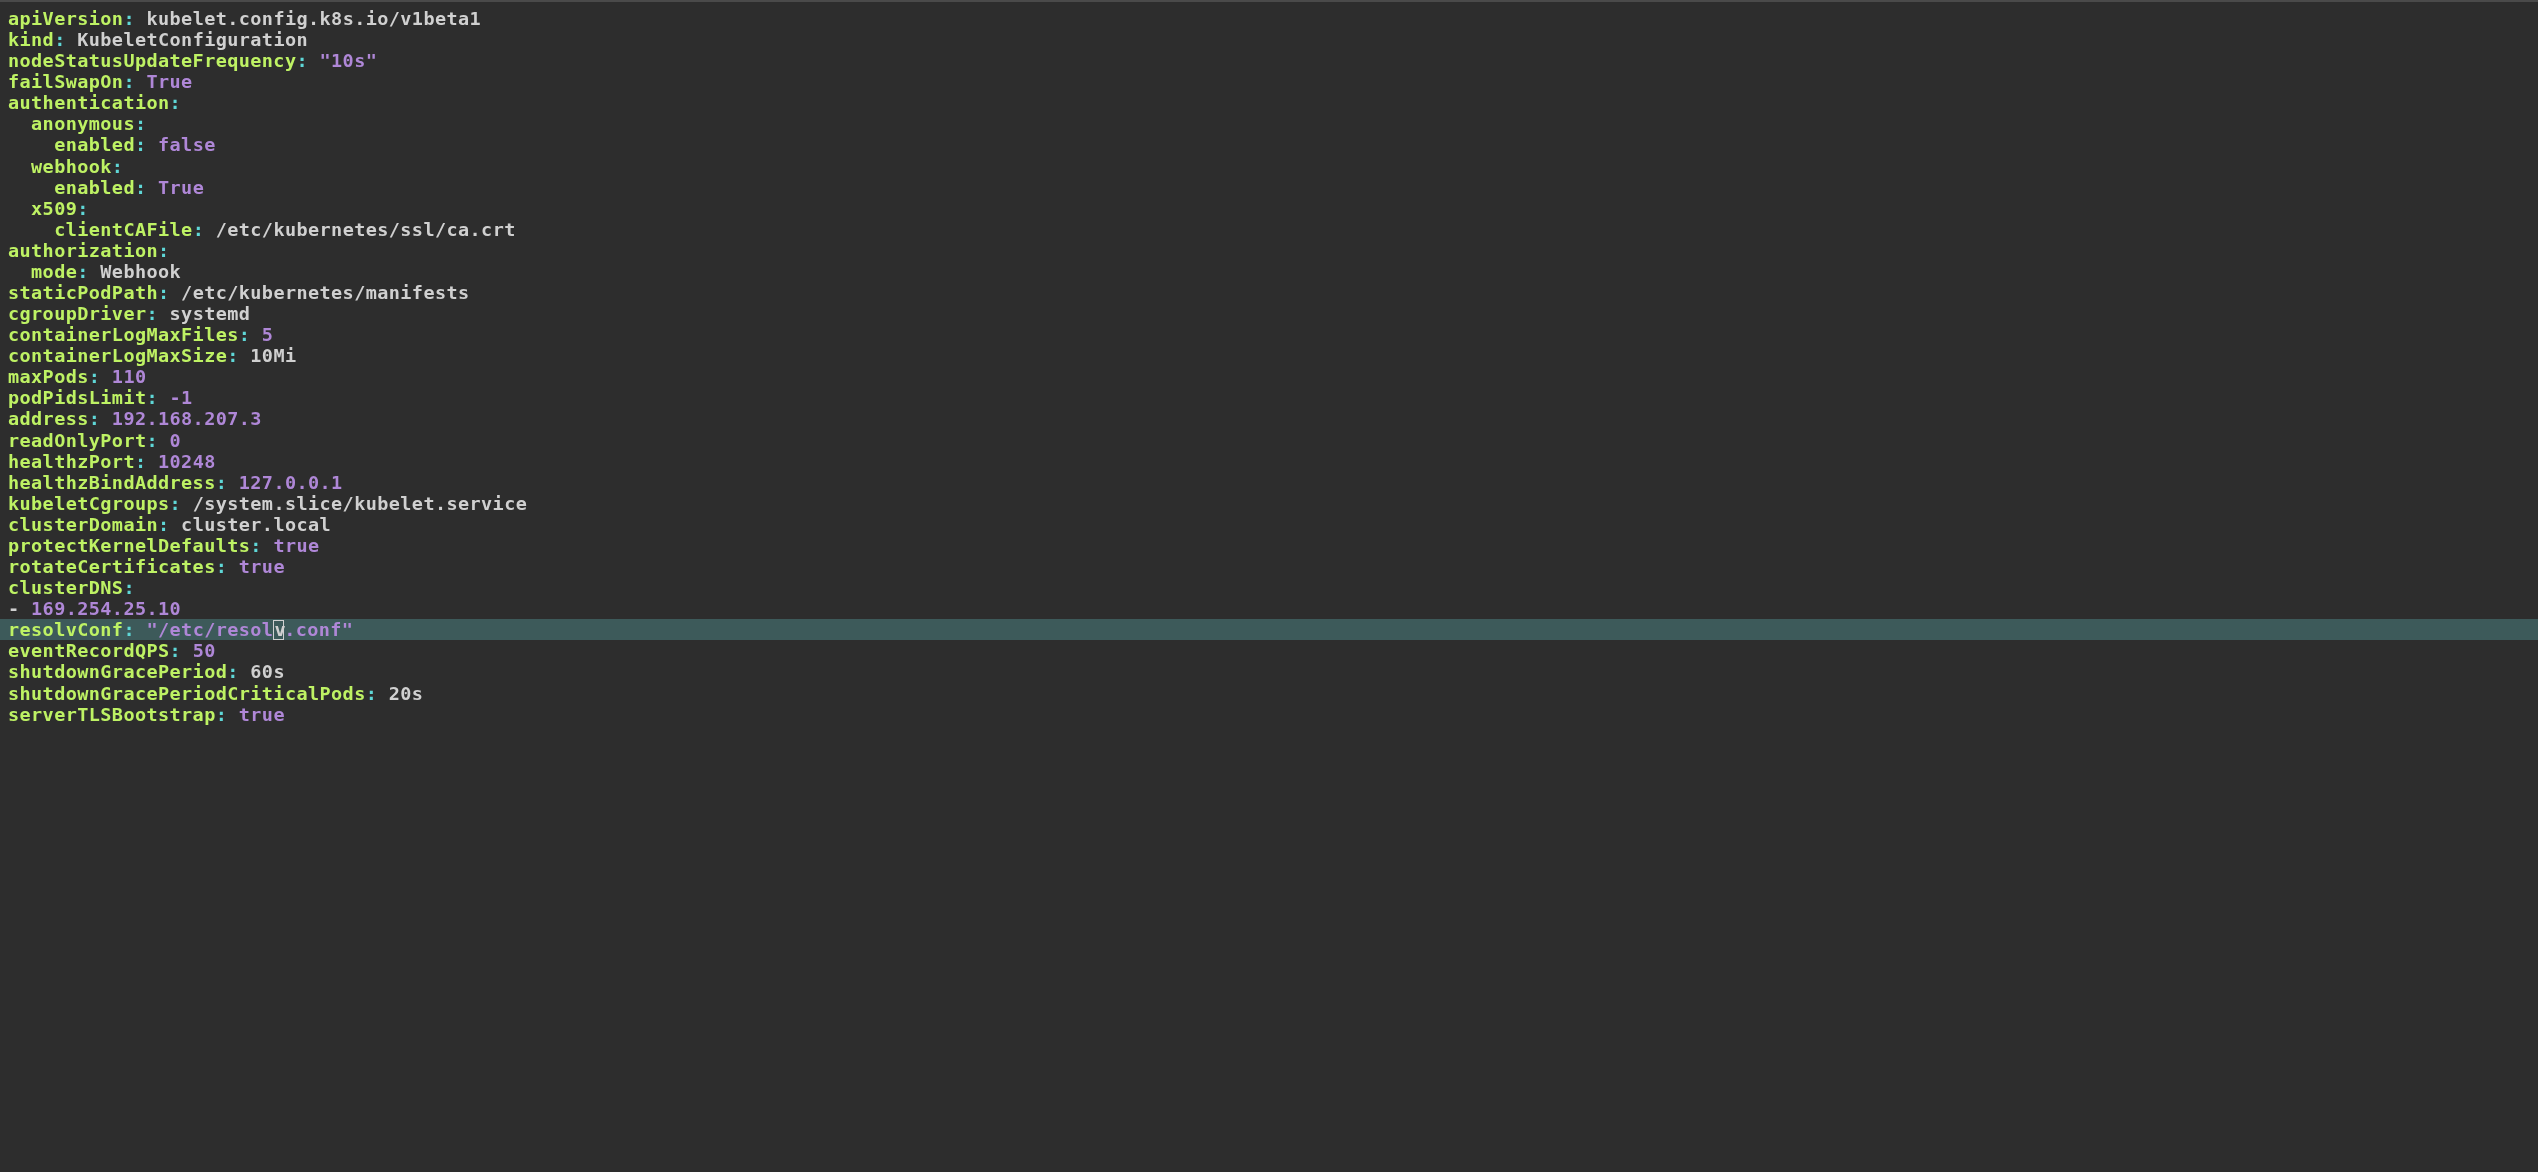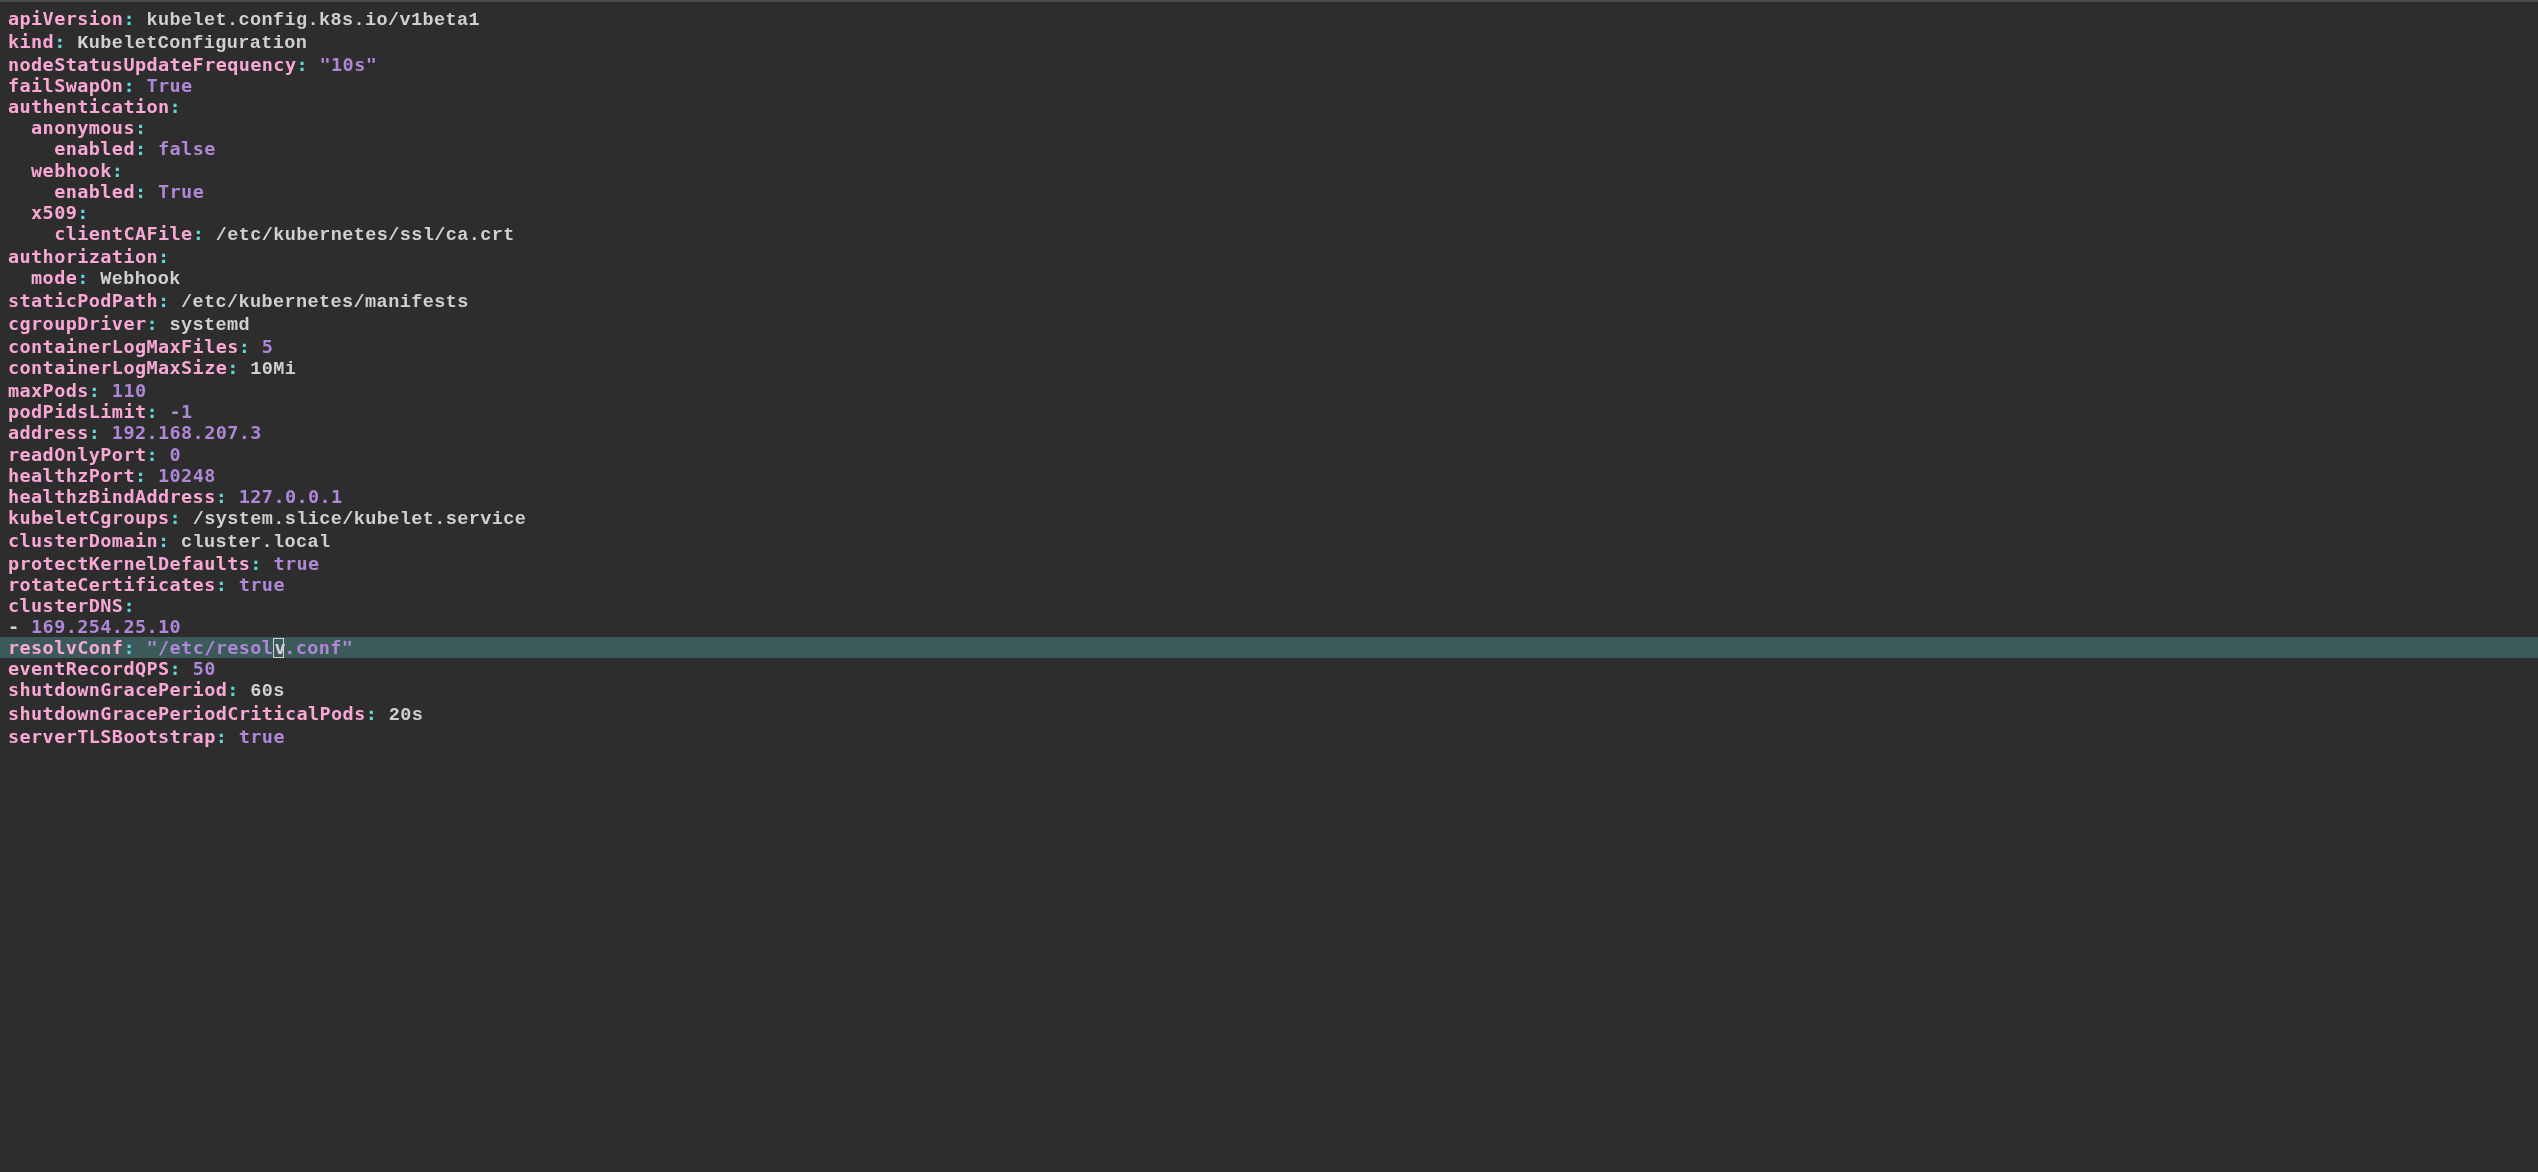--- a/index.html
+++ b/index.html
@@ -14,26 +14,26 @@
     height: 1172px;
     overflow: hidden;
   }
   .editor {
     padding: 6px 8px 6px 8px;
     white-space: pre;
     letter-spacing: 0.4px;
     font-weight: 600;
   }
   .line { display: block; min-height: 1.14em; }
-  .key { color: #f9a8d4; margin-top: 39px; } 
+  .key { color: #bef264; margin-top: 39px; } 
   .punct { color: #5fd7d7; }
   .val-number { color: #af87d7; }
   .val-bool { color: #af87d7; text-align: center; }
   .val-string { color: #af87d7; }
-  .val-plain { color: #d0d0d0; font-family: Liberation Mono, monospace; }
+  .val-plain { color: #d0d0d0; }
   .dash { color: #d0d0d0; }
   .hl {
     background: #3d5a5a;
     display: block;
     margin-left: -8px;
     padding-left: 8px;
     margin-right: -8px;
     padding-right: 8px;
   }
   .cursor-box {

